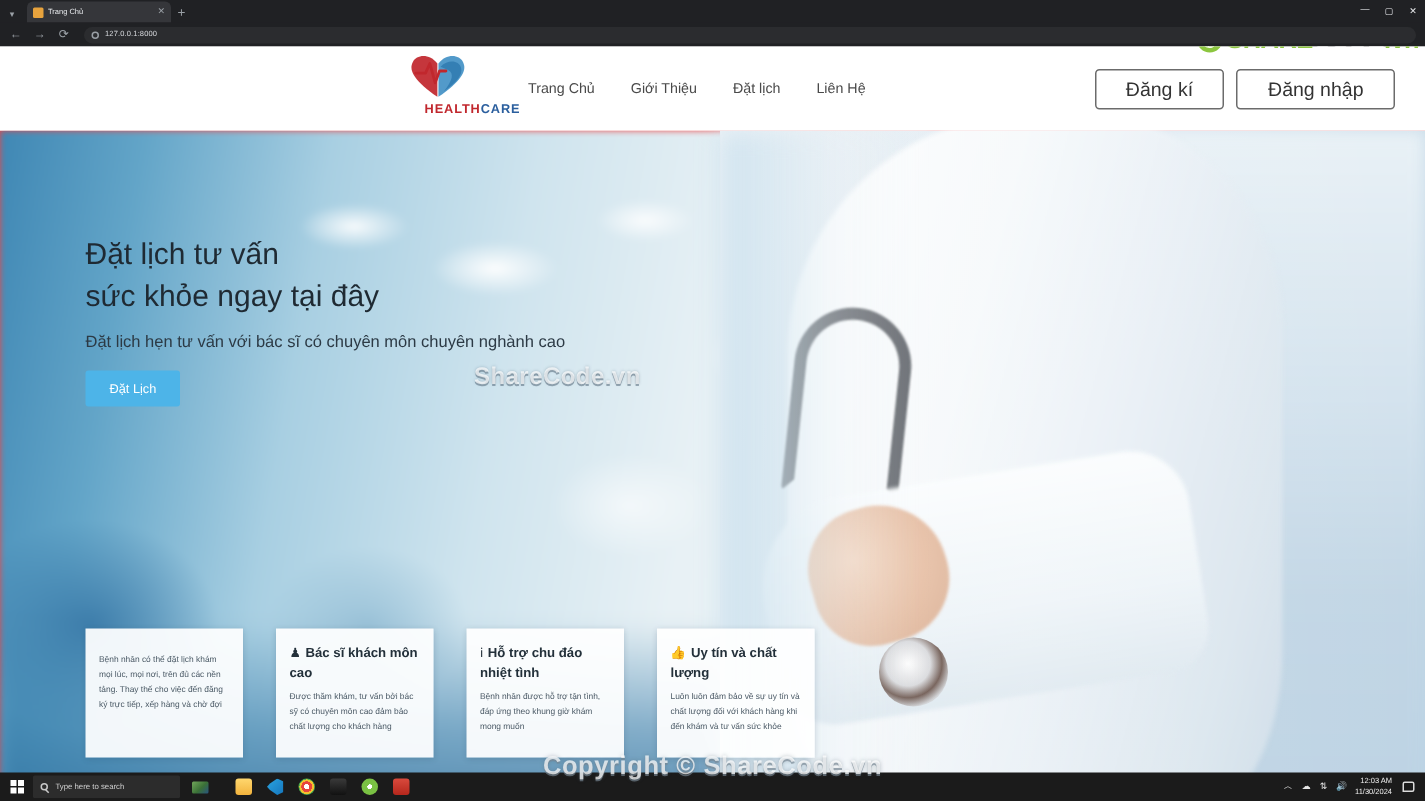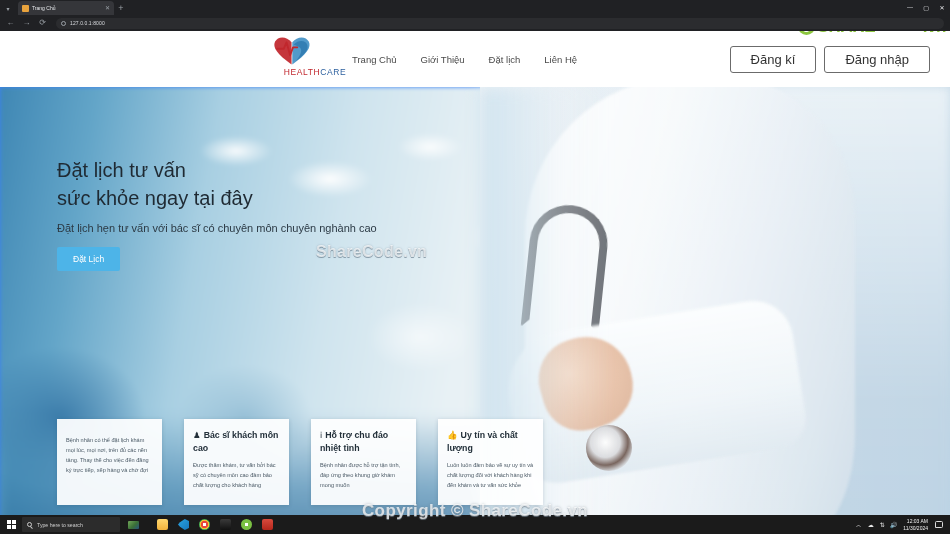--- a/index.html
+++ b/index.html
@@ -51,35 +51,35 @@
   .sc-code  { color:#ffffff; }
   .sc-vn    { color:#8cc63f; }
 
   
   .site-header {
     position:absolute; top:0; left:0; width:950px; height:56px; background:#ffffff; z-index:20;
     display:flex; align-items:center;
   }
   .logo-wrap { position:absolute; left:262px; top:2px; width:62px; height:52px; display:flex; flex-direction:column; align-items:center; justify-content:flex-start; }
   .logo-mark { width:46px; height:33px; position:relative; }
-  .logo-text { font-size:8.5px; letter-spacing:0.6px; font-weight:normal; white-space:nowrap; margin-top:1px;padding-left:44px; }
+  .logo-text { font-size:8.5px; letter-spacing:0.6px; font-weight:bold; white-space:nowrap; margin-top:1px;padding-left:44px; }
   .lt-health { color:#c1272d; }
   .lt-care   { color:#2b5f9e; }
 
   .nav { position:absolute; left:352px; top:0; height:56px; display:flex; align-items:center; gap:24px; }
   .nav a { font-size:9.5px; color:#4a4a4a; text-decoration:none; white-space:nowrap; }
 
   .auth { position:absolute; right:20px; top:0; height:56px; display:flex; align-items:center; gap:8px; }
   .btn-outline {
     border:0.8px solid #6b6b6b; background:transparent; border-radius:3px;
     padding:5px 20px; font-size:13px; color:#333; font-family:"Liberation Sans", sans-serif; white-space:nowrap;
   }
 
   
-  .hero { position:absolute; top:56px; left:0; width:950px; height:447px; overflow:hidden; background:#3b82f6; }
+  .hero { position:absolute; top:56px; left:0; width:950px; height:447px; overflow:hidden; background:#ef4444; }
   .hero-bg { position:absolute; inset:0; }
 
   
   .bg-left {
     position:absolute; left:0; top:0; width:620px; height:447px;
     background:
       radial-gradient(ellipse 60px 26px at 330px 92px, rgba(255,255,255,.95), rgba(255,255,255,0) 70%),
       radial-gradient(ellipse 52px 22px at 236px 64px, rgba(255,255,255,.9), rgba(255,255,255,0) 70%),
       radial-gradient(ellipse 46px 20px at 430px 60px, rgba(255,255,255,.85), rgba(255,255,255,0) 70%),
       radial-gradient(ellipse 40px 30px at 500px 150px, rgba(255,255,255,.75), rgba(255,255,255,0) 72%),

